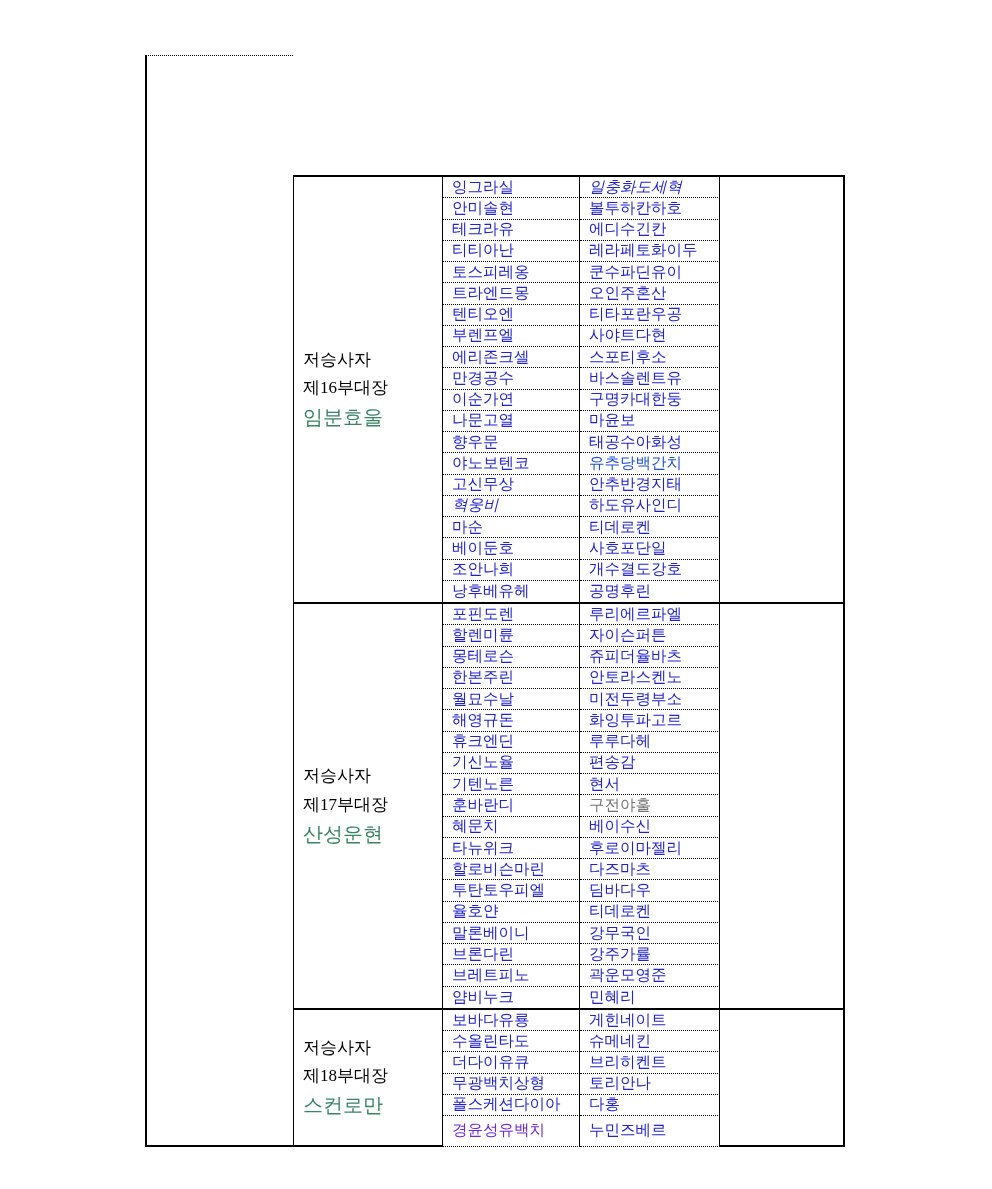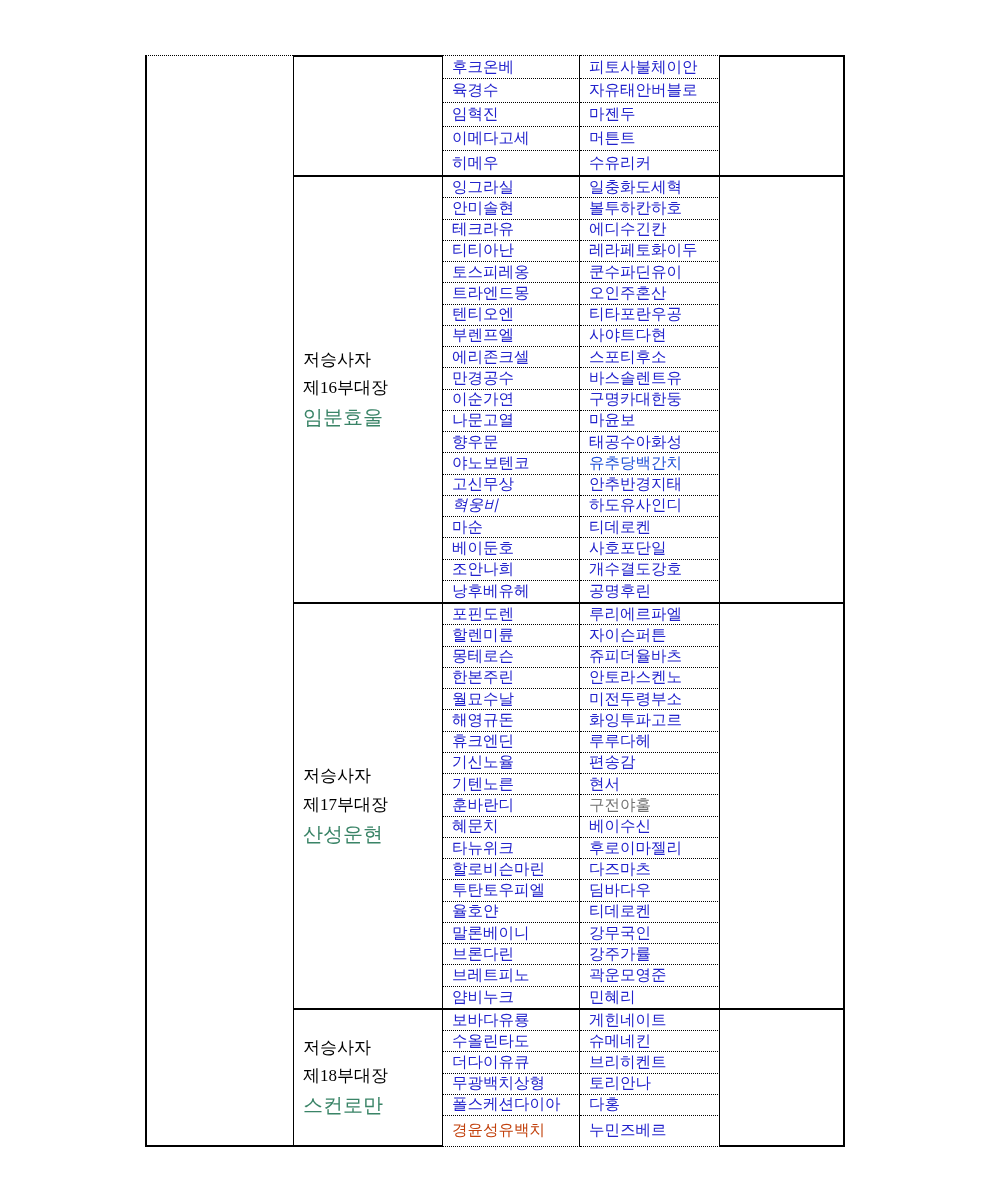--- a/index.html
+++ b/index.html
@@ -60,42 +60,28 @@
   .name-cell.dotted{border-bottom:1px dotted #000;}
   .first .row1{border-top:1px dotted #000;}
 </style>
 </head>
 <body>
 
 <div class="page">
   <div class="roster-table">
     <div class="left-col"></div>
 
-  <div class="section first" style="top: 0px; height: 120px; grid-template-rows: repeat(5, 1fr);">
-        <div class="label-cell"></div>
-        <div class="name-cell c1 dotted row1" style="grid-row: 1; color: rgb(34, 34, 204);">후크온베</div>
-        <div class="name-cell c2 dotted row1" style="grid-row: 1; color: rgb(34, 34, 204);">피토사불체이안</div>
-        <div class="name-cell c1 dotted" style="grid-row: 2; color: rgb(34, 34, 204);">육경수</div>
-        <div class="name-cell c2 dotted" style="grid-row: 2; color: rgb(34, 34, 204);">자유태안버블로</div>
-        <div class="name-cell c1 dotted" style="grid-row: 3; color: rgb(34, 34, 204);">임혁진</div>
-        <div class="name-cell c2 dotted" style="grid-row: 3; color: rgb(34, 34, 204);">마젠두</div>
-        <div class="name-cell c1 dotted" style="grid-row: 4; color: rgb(34, 34, 204);">이메다고세</div>
-        <div class="name-cell c2 dotted" style="grid-row: 4; color: rgb(34, 34, 204);">머튼트</div>
-        <div class="name-cell c1" style="grid-row: 5; color: rgb(34, 34, 204);">히메우</div>
-        <div class="name-cell c2" style="grid-row: 5; color: rgb(34, 34, 204);">수유리커</div>
-        <div class="right-cell"></div>
-      </div>
       <div class="section has-top" style="top: 120px; height: 427px; grid-template-rows: repeat(20, 1fr);">
         <div class="label-cell">
           <div class="label-line">저승사자</div>
           <div class="label-line">제16부대장</div>
           <div class="leader-line" style="color: rgb(58, 132, 103);">임분효울</div>
         </div>
         <div class="name-cell c1 dotted row1" style="grid-row: 1; color: rgb(34, 34, 204);">잉그라실</div>
-        <div class="name-cell c2 dotted row1" style="grid-row: 1; color: rgb(34, 34, 204);">일충화도세혁</div>
+        <div class="name-cell c2 dotted row1" style="grid-row: 1; color: rgb(34, 34, 204); font-style: italic;">일충화도세혁</div>
         <div class="name-cell c1 dotted" style="grid-row: 2; color: rgb(34, 34, 204);">안미솔현</div>
         <div class="name-cell c2 dotted" style="grid-row: 2; color: rgb(34, 34, 204);">볼투하칸하호</div>
         <div class="name-cell c1 dotted" style="grid-row: 3; color: rgb(34, 34, 204);">테크라유</div>
         <div class="name-cell c2 dotted" style="grid-row: 3; color: rgb(34, 34, 204);">에디수긴칸</div>
         <div class="name-cell c1 dotted" style="grid-row: 4; color: rgb(34, 34, 204);">티티아난</div>
         <div class="name-cell c2 dotted" style="grid-row: 4; color: rgb(34, 34, 204);">레라페토화이두</div>
         <div class="name-cell c1 dotted" style="grid-row: 5; color: rgb(34, 34, 204);">토스피레옹</div>
         <div class="name-cell c2 dotted" style="grid-row: 5; color: rgb(34, 34, 204);">쿤수파딘유이</div>
         <div class="name-cell c1 dotted" style="grid-row: 6; color: rgb(34, 34, 204);">트라엔드몽</div>
         <div class="name-cell c2 dotted" style="grid-row: 6; color: rgb(34, 34, 204);">오인주혼산</div>
@@ -184,18 +170,18 @@
         <div class="name-cell c1 dotted row1" style="grid-row: 1; color: rgb(34, 34, 204);">보바다유룡</div>
         <div class="name-cell c2 dotted row1" style="grid-row: 1; color: rgb(34, 34, 204);">게힌네이트</div>
         <div class="name-cell c1 dotted" style="grid-row: 2; color: rgb(34, 34, 204);">수올린타도</div>
         <div class="name-cell c2 dotted" style="grid-row: 2; color: rgb(34, 34, 204);">슈메네킨</div>
         <div class="name-cell c1 dotted" style="grid-row: 3; color: rgb(34, 34, 204);">더다이유큐</div>
         <div class="name-cell c2 dotted" style="grid-row: 3; color: rgb(34, 34, 204);">브리히켄트</div>
         <div class="name-cell c1 dotted" style="grid-row: 4; color: rgb(34, 34, 204);">무광백치상형</div>
         <div class="name-cell c2 dotted" style="grid-row: 4; color: rgb(34, 34, 204);">토리안나</div>
         <div class="name-cell c1 dotted" style="grid-row: 5; color: rgb(34, 34, 204);">폴스케션다이아</div>
         <div class="name-cell c2 dotted" style="grid-row: 5; color: rgb(34, 34, 204);">다홍</div>
-        <div class="name-cell c1 dotted" style="grid-row: 6; color: #c2410c;">경윤성유백치</div>
+        <div class="name-cell c1 dotted" style="grid-row: 6; color: #6d28d9;">경윤성유백치</div>
         <div class="name-cell c2 dotted" style="grid-row: 6; color: rgb(34, 34, 204);">누민즈베르</div>
         <div class="right-cell"></div>
       </div>
     </div>
 </div>
 
 </body></html>

